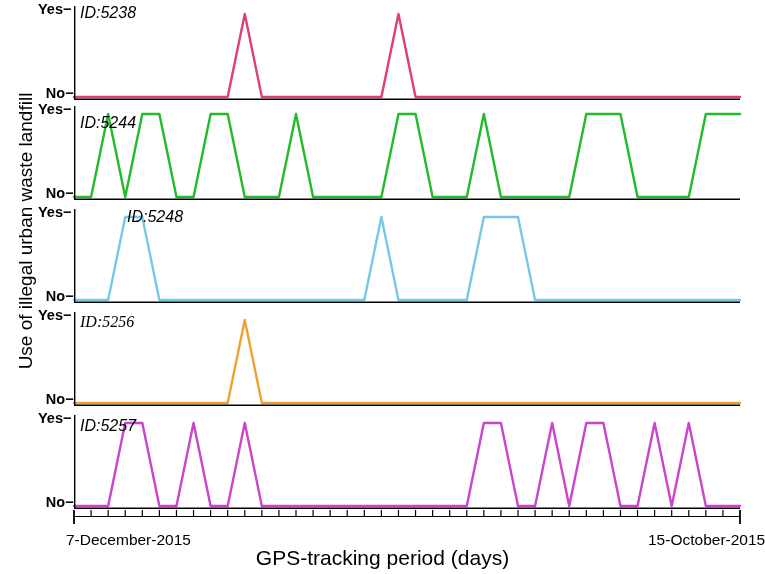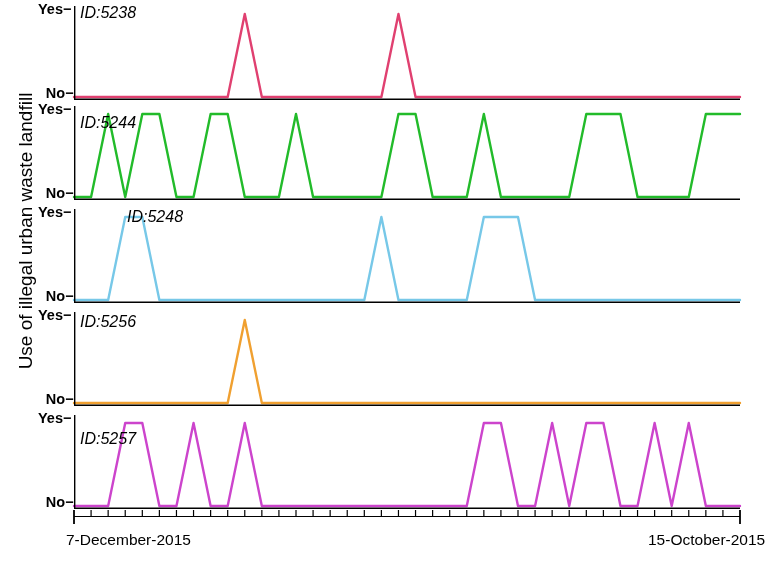--- a/index.html
+++ b/index.html
@@ -121,29 +121,30 @@
       <line x1="590.62" y1="0" x2="590.62" y2="6" stroke="#000" stroke-width="1.2"></line>
       <line x1="607.69" y1="0" x2="607.69" y2="6" stroke="#000" stroke-width="1.2"></line>
       <line x1="624.77" y1="0" x2="624.77" y2="6" stroke="#000" stroke-width="1.2"></line>
       <line x1="641.85" y1="0" x2="641.85" y2="6" stroke="#000" stroke-width="1.2"></line>
       <line x1="658.92" y1="0" x2="658.92" y2="6" stroke="#000" stroke-width="1.2"></line>
       <line x1="676.00" y1="0" x2="676.00" y2="14" stroke="#000" stroke-width="1.8"></line>
     </svg>
 
   <div id="date-left" class="datelab">7-December-2015</div>
   <div id="date-right" class="datelab">15-October-2015</div>
+  <div id="xtitle">GPS-tracking period (days)</div>
 
 <div class="tick-lbl ylab-yes" style="top: 2px;"><span>Yes</span><span class="dash">−</span></div>
     <div class="tick-lbl ylab-no" style="top: 86px;"><span>No</span><span class="dash">−</span></div>
     <div class="idlab" style="top: 4px; left: 80px;">ID:5238</div>
     <div class="tick-lbl ylab-yes" style="top: 102px;"><span>Yes</span><span class="dash">−</span></div>
     <div class="tick-lbl ylab-no" style="top: 186px;"><span>No</span><span class="dash">−</span></div>
     <div class="idlab" style="top: 114px; left: 80px;">ID:5244</div>
     <div class="tick-lbl ylab-yes" style="top: 205px;"><span>Yes</span><span class="dash">−</span></div>
     <div class="tick-lbl ylab-no" style="top: 289px;"><span>No</span><span class="dash">−</span></div>
     <div class="idlab" style="top: 208px; left: 80px; margin-left: 47px;">ID:5248</div>
     <div class="tick-lbl ylab-yes" style="top: 308px;"><span>Yes</span><span class="dash">−</span></div>
     <div class="tick-lbl ylab-no" style="top: 392px;"><span>No</span><span class="dash">−</span></div>
-    <div class="idlab" style="top: 313px; left: 80px;">ID:5256</div>
+    <div class="idlab" style="top: 313px; left: 80px; font-family: Liberation Serif, serif;">ID:5256</div>
     <div class="tick-lbl ylab-yes" style="top: 411px;"><span>Yes</span><span class="dash">−</span></div>
     <div class="tick-lbl ylab-no" style="top: 495px;"><span>No</span><span class="dash">−</span></div>
-    <div class="idlab" style="top: 417px; left: 80px; margin-top: 13px;">ID:5257</div>
+    <div class="idlab" style="top: 417px; left: 80px;">ID:5257</div>
   </div>
 
 </body></html>

